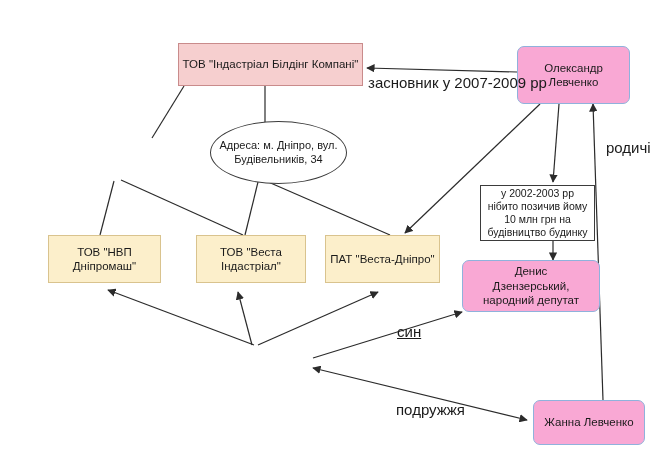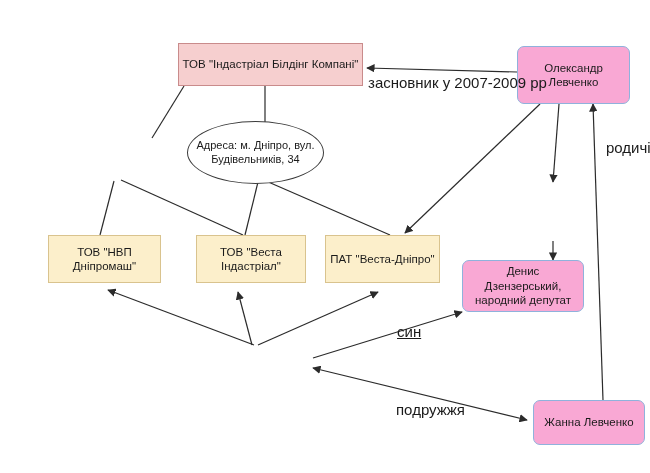--- a/index.html
+++ b/index.html
@@ -64,33 +64,37 @@
       <line x1="313" y1="368" x2="527" y2="420" marker-end="url(#arrow)" marker-start="url(#arrowStart)"></line>
     </g>
   </svg>
 
   <div class="node rect-pink nw" style="left:178px;top:43px;width:185px;height:43px;">ТОВ "Індастріал Білдінг Компані"</div>
 
   <div class="node rect-blue nw" style="left:517px;top:46px;width:113px;height:58px;">Олександр
 Левченко</div>
 
 
-  <div class="node ellipse nw" style="left:187px;top:121px;width:137px;height:63px;">Адреса: м. Дніпро, вул.
+  <div class="node ellipse nw" style="left:210px;top:121px;width:137px;height:63px;">Адреса: м. Дніпро, вул.
 Будівельників, 34</div>
 
   <div class="node rect-yellow nw" style="left:48px;top:235px;width:113px;height:48px;">ТОВ "НВП
 Дніпромаш"</div>
 
   <div class="node rect-yellow nw" style="left:196px;top:235px;width:110px;height:48px;">ТОВ "Веста
 Індастріал"</div>
 
   <div class="node rect-yellow nw" style="left:325px;top:235px;width:115px;height:48px;">ПАТ "Веста-Дніпро"</div>
 
+  <div class="node rect-note nw" style="left:480px;top:185px;width:115px;height:56px;">у 2002-2003 рр
+нібито позичив йому
+10 млн грн на
+будівництво будинку</div>
 
-  <div class="node rect-blue nw" style="left:462px;top:260px;width:122px;height:52px;">Денис
+  <div class="node rect-blue nw" style="left:462px;top:260px;width:138px;height:52px;">Денис
 Дзензерський,
 народний депутат</div>
 
 
   <div class="node rect-blue nw" style="left:527px;top:400px;width:112px;height:45px;margin-left:6px;">Жанна Левченко</div>
 
   <div class="edge-label" style="left:368px;top:74px;">засновник у 2007-2009 рр</div>
 
   <div class="edge-label" style="left:606px;top:139px;">родичі</div>
 

